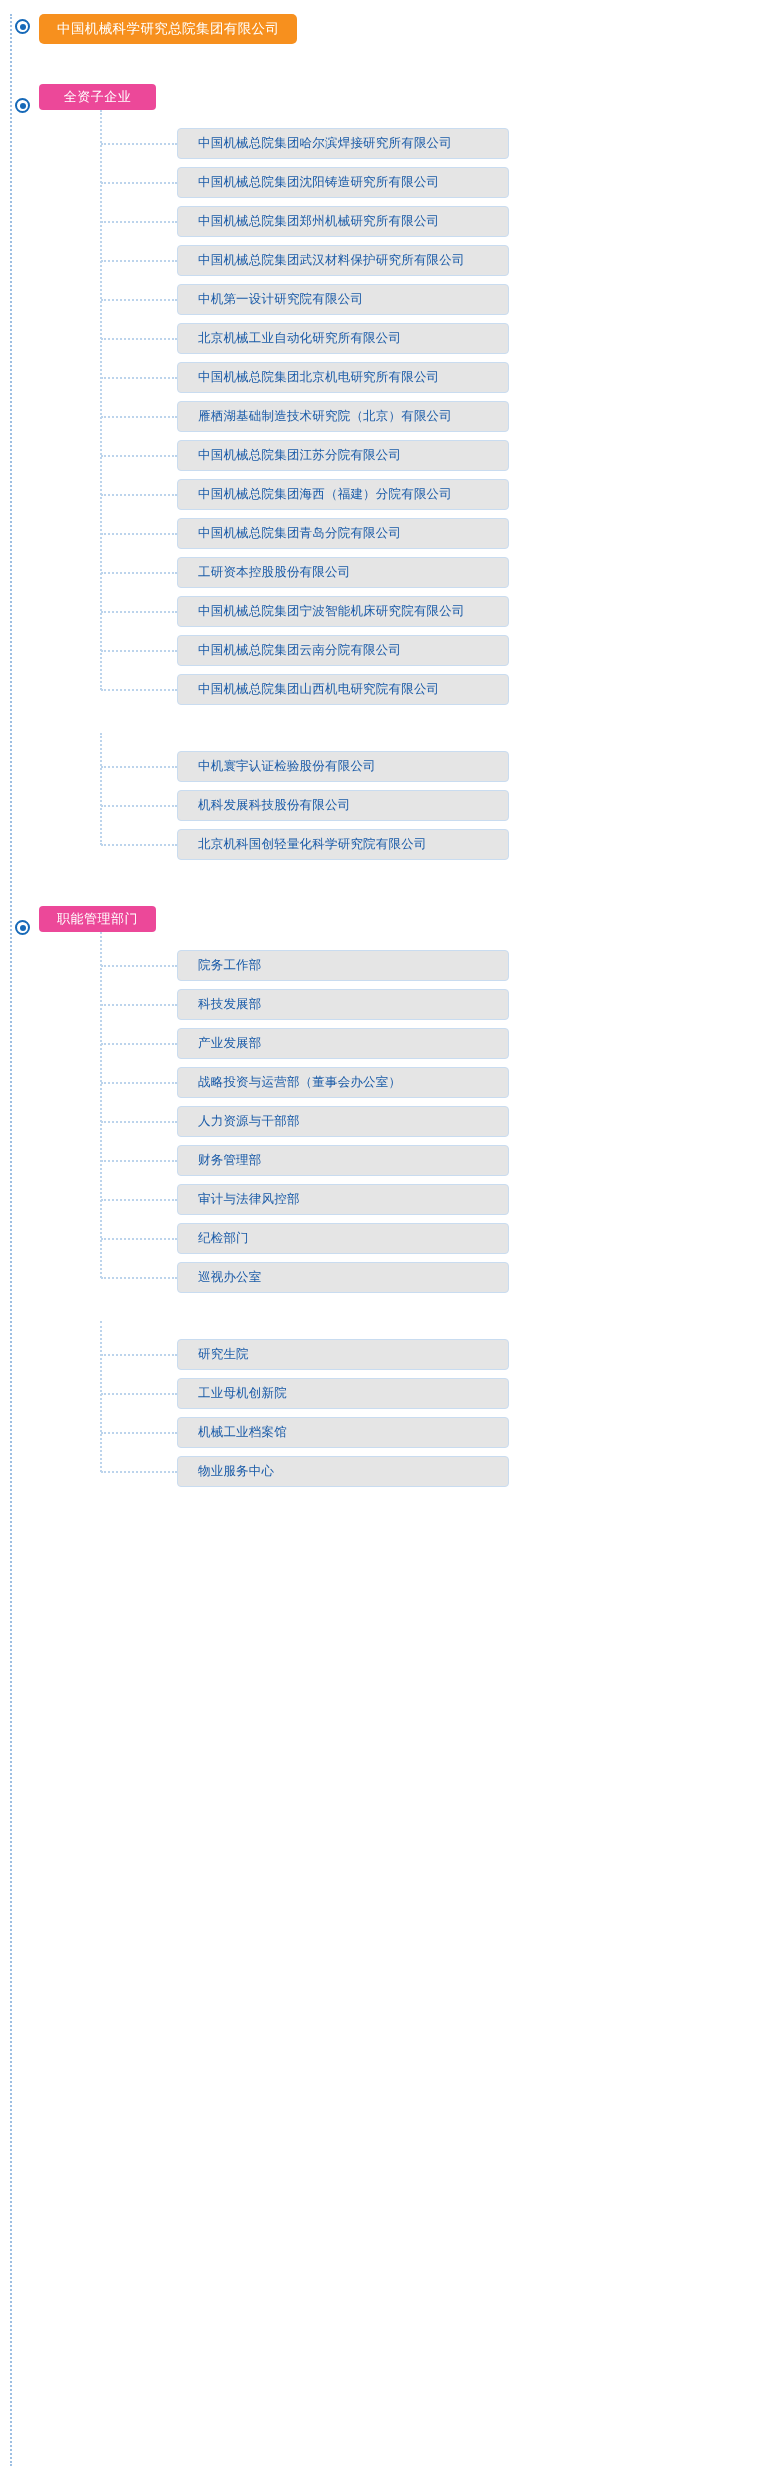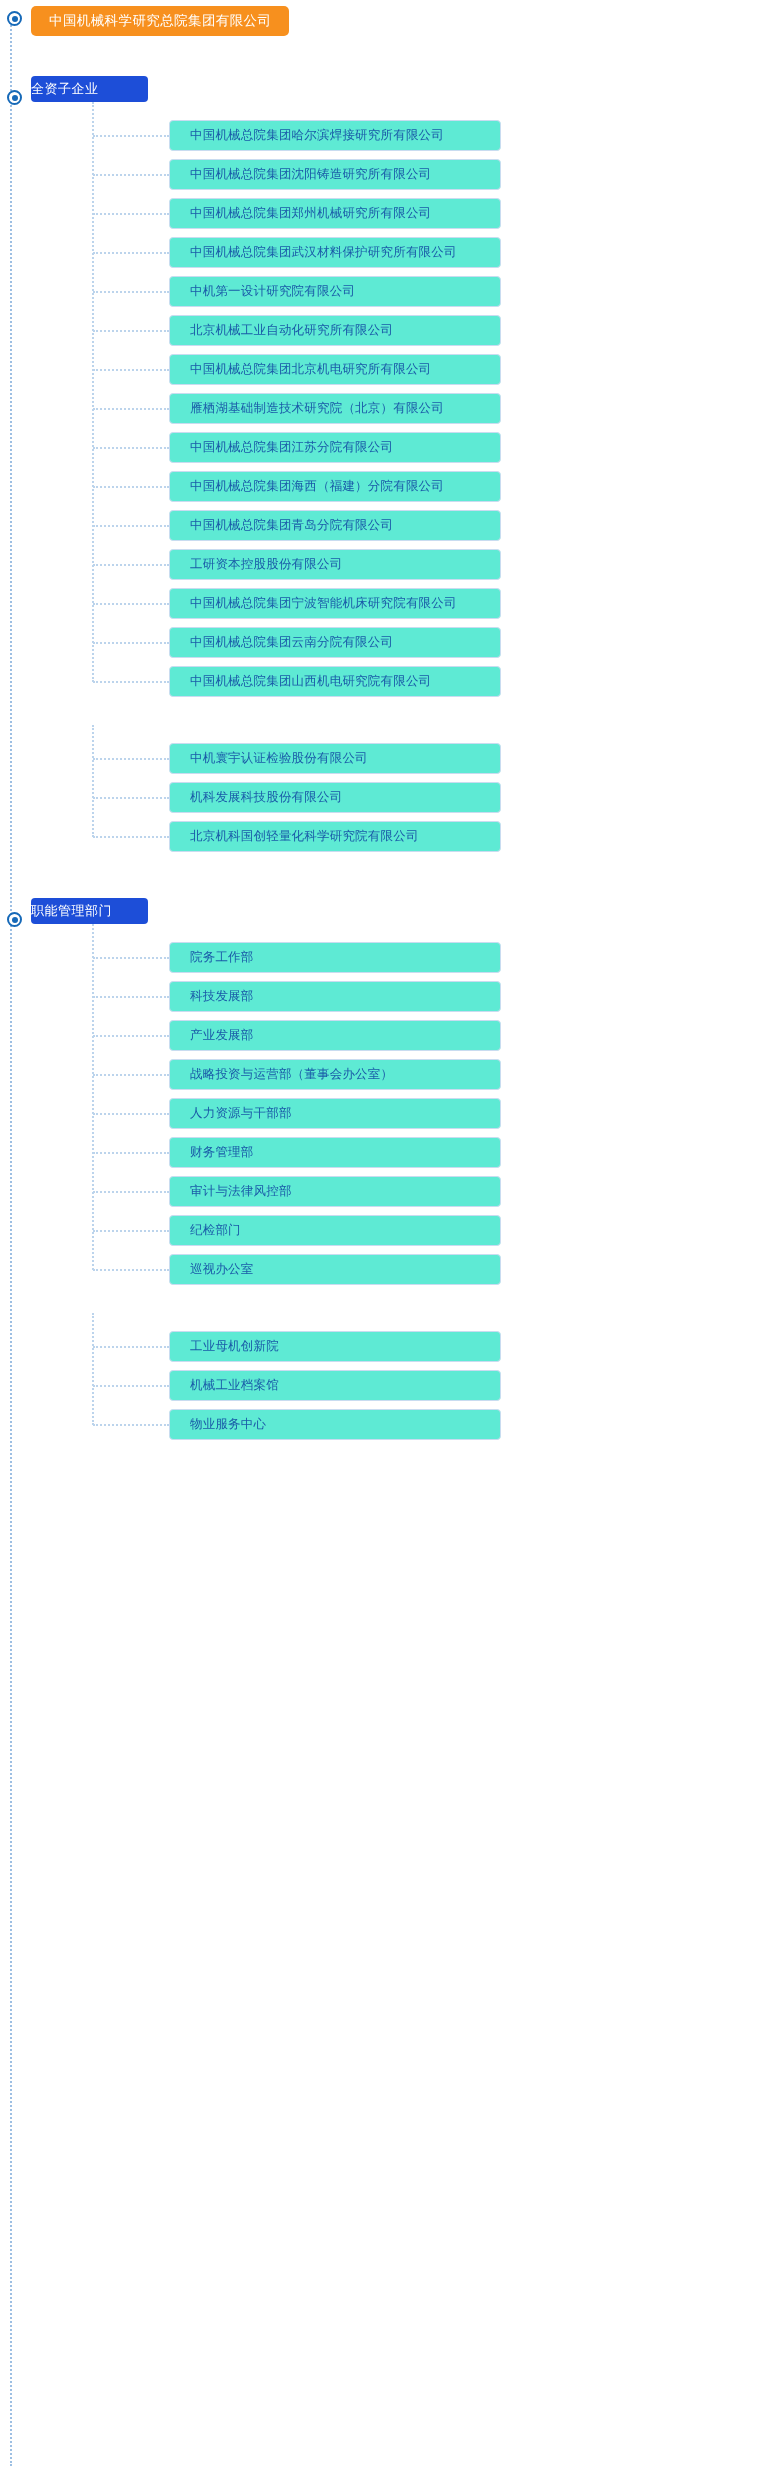--- a/index.html
+++ b/index.html
@@ -14,21 +14,21 @@
     font-family: "Liberation Sans", "DejaVu Sans", sans-serif;
     position: relative;
     overflow: hidden;
   }
 
   
   #org-chart {
     position: relative;
     width: 779px;
     min-height: 2466px;
-    padding: 4px;
+    padding: 12px;
     border-radius: 31px;
   }
 
   
   .trunk {
     position: absolute;
     left: 10px;
     top: 14px;
     width: 0;
     height: 2452px;
@@ -90,22 +90,22 @@
   }
   .section-dot { top: 14px; }
 
   .section-pill {
     position: absolute;
     left: 27px;
     top: 0;
     width: 117px;
     height: 26px;
     line-height: 26px;
-    text-align: left;
-    background: #1d4ed8;
+    text-align: center;
+    background: #ec4899;
     color: #ffffff;
     font-size: 13px;
     border-radius: 4px;
     white-space: nowrap;
     letter-spacing: .5px;
   }
 
   
   .items {
     position: relative;
@@ -137,21 +137,21 @@
     height: 0;
     border-top: 2px dotted #bcd4ec;
   }
   .item-box {
     position: absolute;
     left: 165px;
     top: 0;
     width: 332px;
     height: 31px;
     line-height: 29px;
-    background: #5eead4;
+    background: #e5e5e5;
     border: 1px solid #c9dcf0;
     border-radius: 4px;
     color: #1a5ba8;
     font-size: 12.5px;
     padding-left: 20px;
     white-space: nowrap;
     overflow: hidden;
     letter-spacing: .2px;
   }
   .sec-gap-lg { height: 38px; }
@@ -271,20 +271,23 @@
           </div>
           <div class="item">
             <div class="item-box">巡视办公室</div>
           </div>
         </div>
       </div>
       <div class="sec-gap-lg"></div>
       <div class="section">
         <div class="items">
           <div class="item">
+            <div class="item-box">研究生院</div>
+          </div>
+          <div class="item">
             <div class="item-box">工业母机创新院</div>
           </div>
           <div class="item">
             <div class="item-box">机械工业档案馆</div>
           </div>
           <div class="item">
             <div class="item-box">物业服务中心</div>
           </div>
         </div>
       </div>

